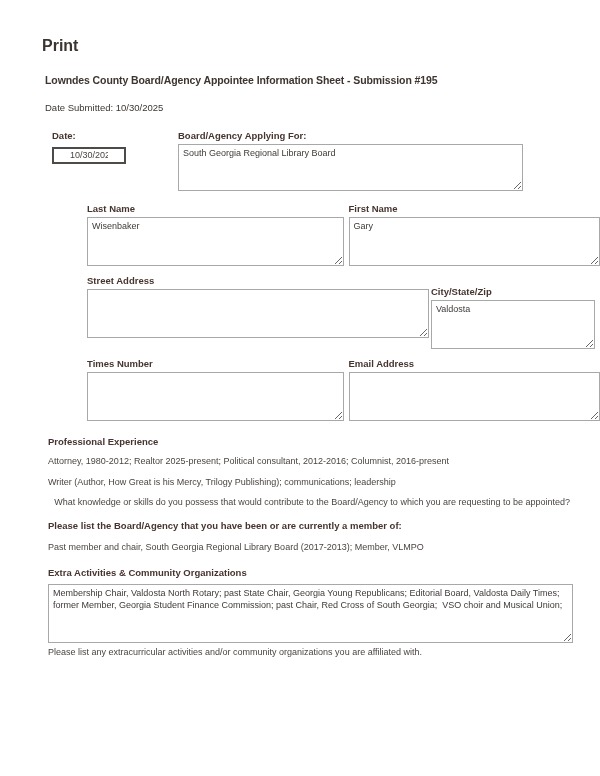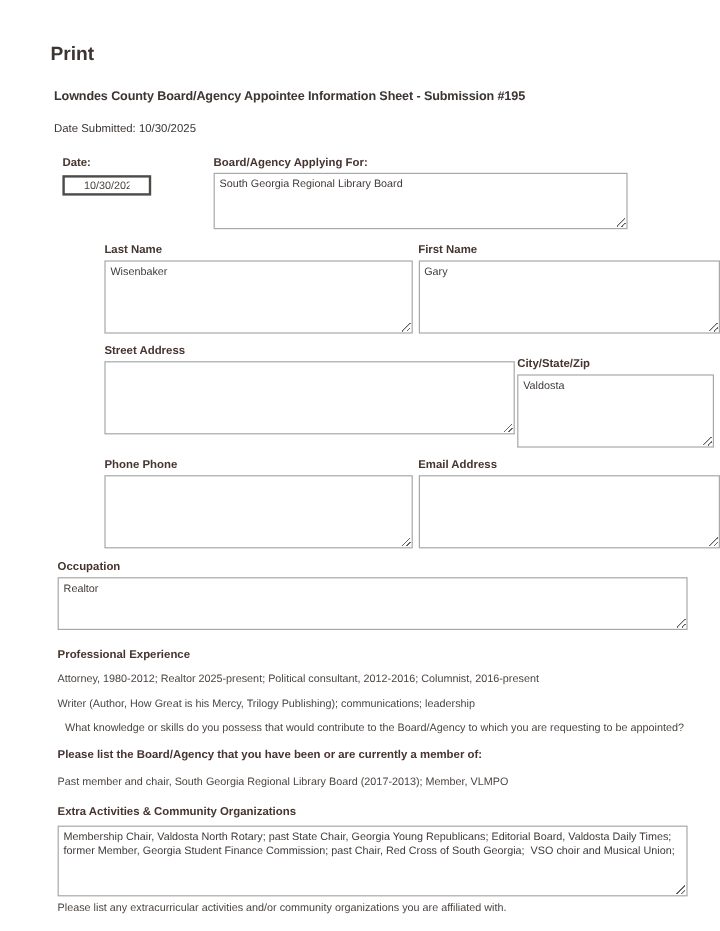--- a/index.html
+++ b/index.html
@@ -53,21 +53,21 @@
   textarea.ta {
     display: block; width: 100%;
     border: 1px solid #a8a8a8;
     background: #fff;
     font-family: inherit; font-size: 9px; color: #3f3a37;
     line-height: 1.35; padding: 2px 4px;
     border-radius: 0;
     resize: both;
   }
   .ta-board { height: 47px; }
-  .ta-51 { height: 61px; }
+  .ta-51 { height: 49px; }
   .ta-occupation { height: 44px; }
   .ta-extra { height: 59px; }
 
   .occupation-block { margin: 10px 0 0 48px; width: 525px; }
 
   .section-heading {
     margin-left: 48px;
     font-size: 9.5px; font-weight: bold; color: #46342f;
     line-height: 11px;
   }
@@ -129,33 +129,29 @@
       <textarea class="ta ta-51" style=""></textarea>
     </div>
     <div class="col-city">
       <div class="field-label">City/State/Zip</div>
       <textarea class="ta ta-51" style="">Valdosta</textarea>
     </div>
   </div>
 
   <div class="row row-std row-4">
     <div class="col-w257">
-      <div class="field-label">Phone Phone</div>
+      <div class="field-label">Times Number</div>
       <textarea class="ta ta-51" style=""></textarea>
     </div>
     <div class="col-gap5">
       <div class="field-label">Email Address</div>
       <textarea class="ta ta-51" style=""></textarea>
     </div>
   </div>
 
-  <div class="occupation-block">
-    <div class="field-label">Occupation</div>
-    <textarea class="ta ta-occupation" style="">Realtor</textarea>
-  </div>
 
   <div class="section-heading mt-prof">Professional Experience</div>
   <div class="section-text mt-exp-text">Attorney, 1980-2012; Realtor 2025-present; Political consultant, 2012-2016; Columnist, 2016-present</div>
 
   <div class="section-text mt-writer">Writer (Author, How Great is his Mercy, Trilogy Publishing); communications; leadership</div>
   <div class="section-text mt-what">What knowledge or skills do you possess that would contribute to the Board/Agency to which you are requesting to be appointed?</div>
 
   <div class="section-heading mt-please">Please list the Board/Agency that you have been or are currently a member of:</div>
   <div class="section-text mt-past">Past member and chair, South Georgia Regional Library Board (2017-2013); Member, VLMPO</div>
 

